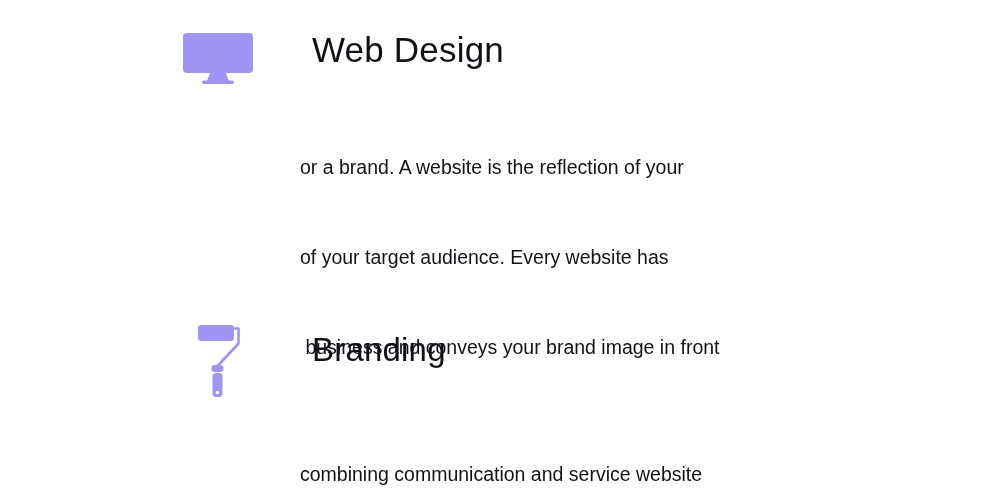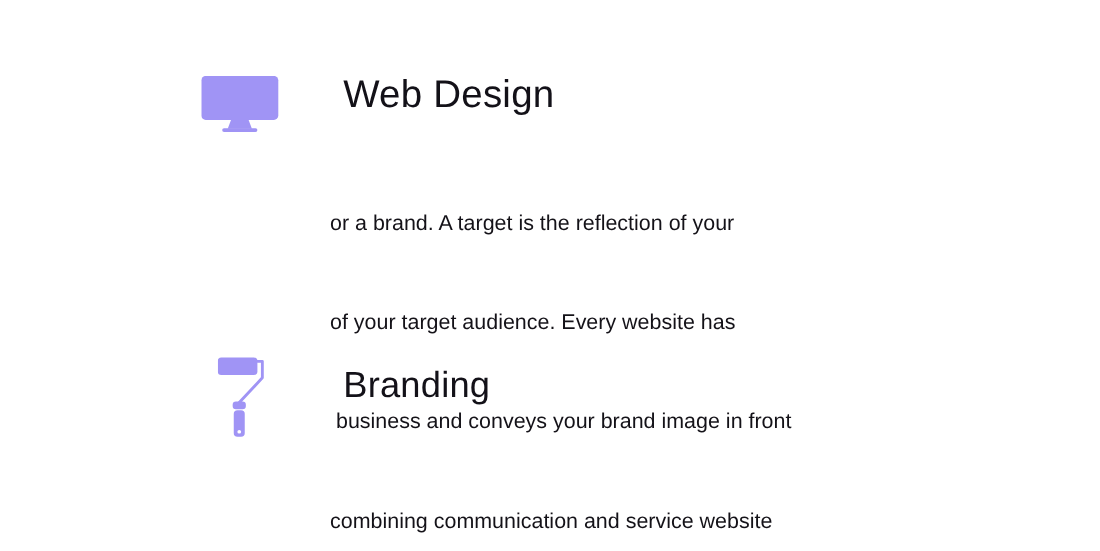--- a/index.html
+++ b/index.html
@@ -49,21 +49,20 @@
     display: block;
     white-space: pre;
   }
 
   
   #web-design-section {
     left: 0;
     top: 0;
     width: 1000px;
     height: 260px;
-    margin-top: 36px;
   }
   #web-design-icon {
     left: 183px;
     top: 33px;
     width: 76px;
     height: 52px;
   }
   #web-design-heading {
     left: 312px;
     top: 32px;
@@ -112,21 +111,21 @@
       <svg width="76" height="52" viewBox="0 0 76 52" xmlns="http://www.w3.org/2000/svg">
         <rect x="0" y="0" width="70" height="40" rx="4" ry="4" fill="#a094f5"></rect>
         <path d="M27 40 L43 40 L46 48 L24 48 Z" fill="#a094f5"></path>
         <rect x="19" y="47.5" width="32" height="3.4" rx="1.7" ry="1.7" fill="#a094f5"></rect>
       </svg>
     </span>
 
     <div class="section-heading" id="web-design-heading">Web Design</div>
 
     <div class="section-body" id="web-design-body">
-      <span class="body-line">or a brand. A target is the reflection of your</span>
+      <span class="body-line">or a brand. A website is the reflection of your</span>
       <span class="body-line">of your target audience. Every website has</span>
       <span class="body-line"> business and conveys your brand image in front</span>
       
     </div>
   </div>
 
   <div class="section" id="branding-section">
 
     <span class="section-icon" id="branding-icon">
       <svg width="48" height="76" viewBox="0 0 48 76" xmlns="http://www.w3.org/2000/svg">

